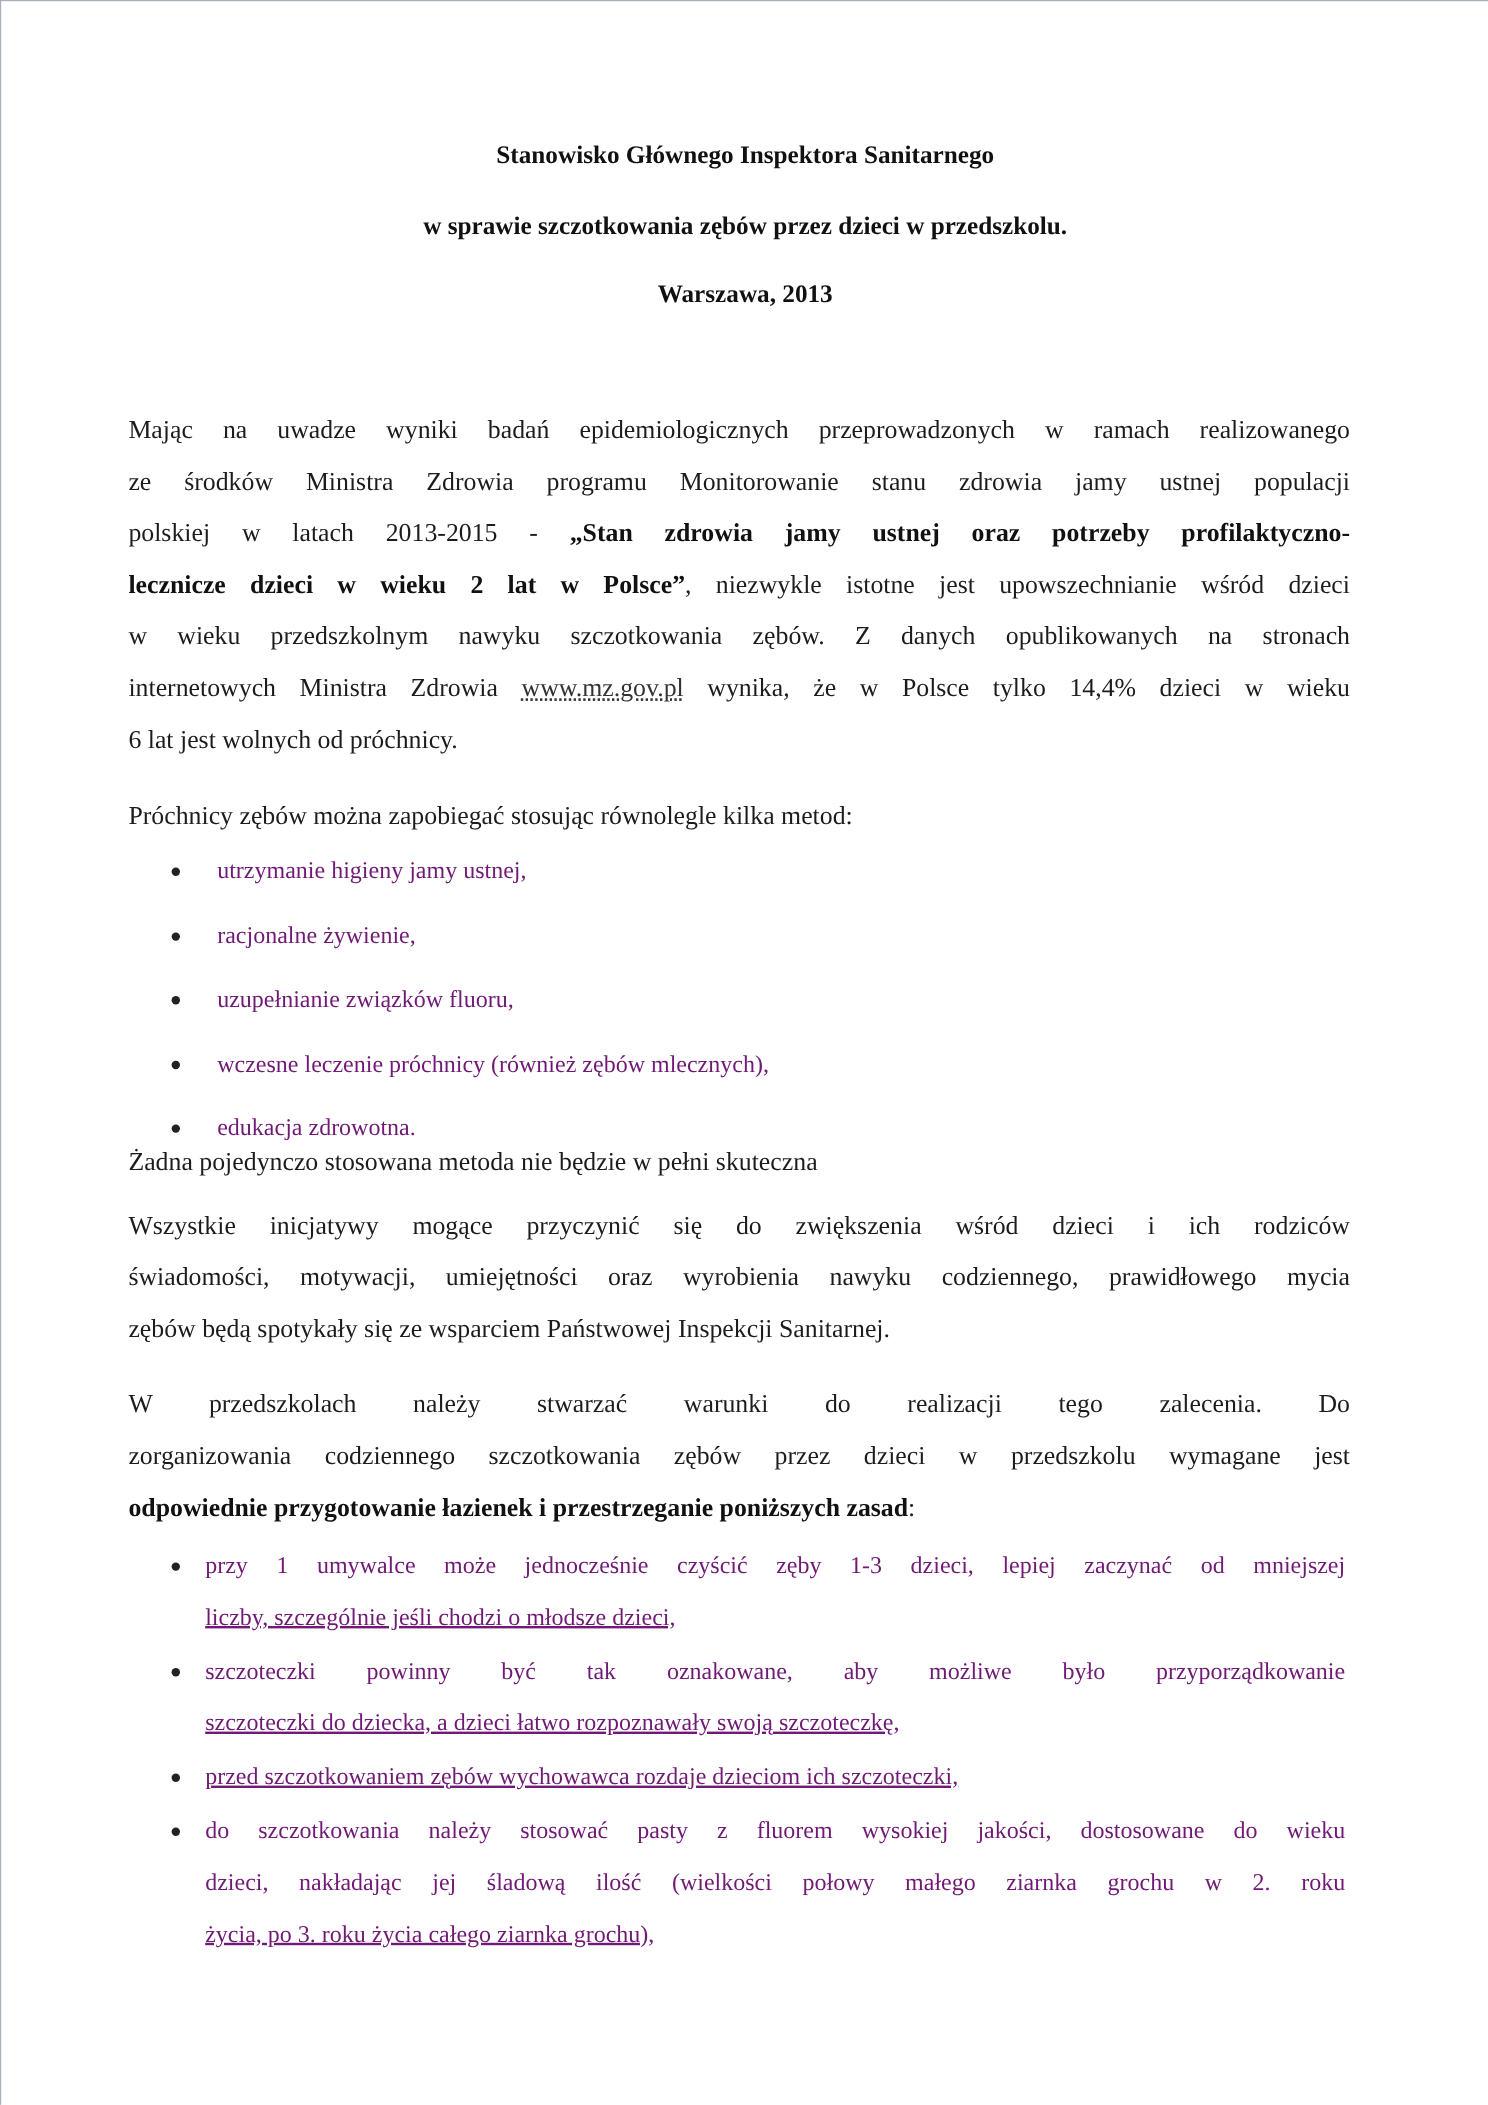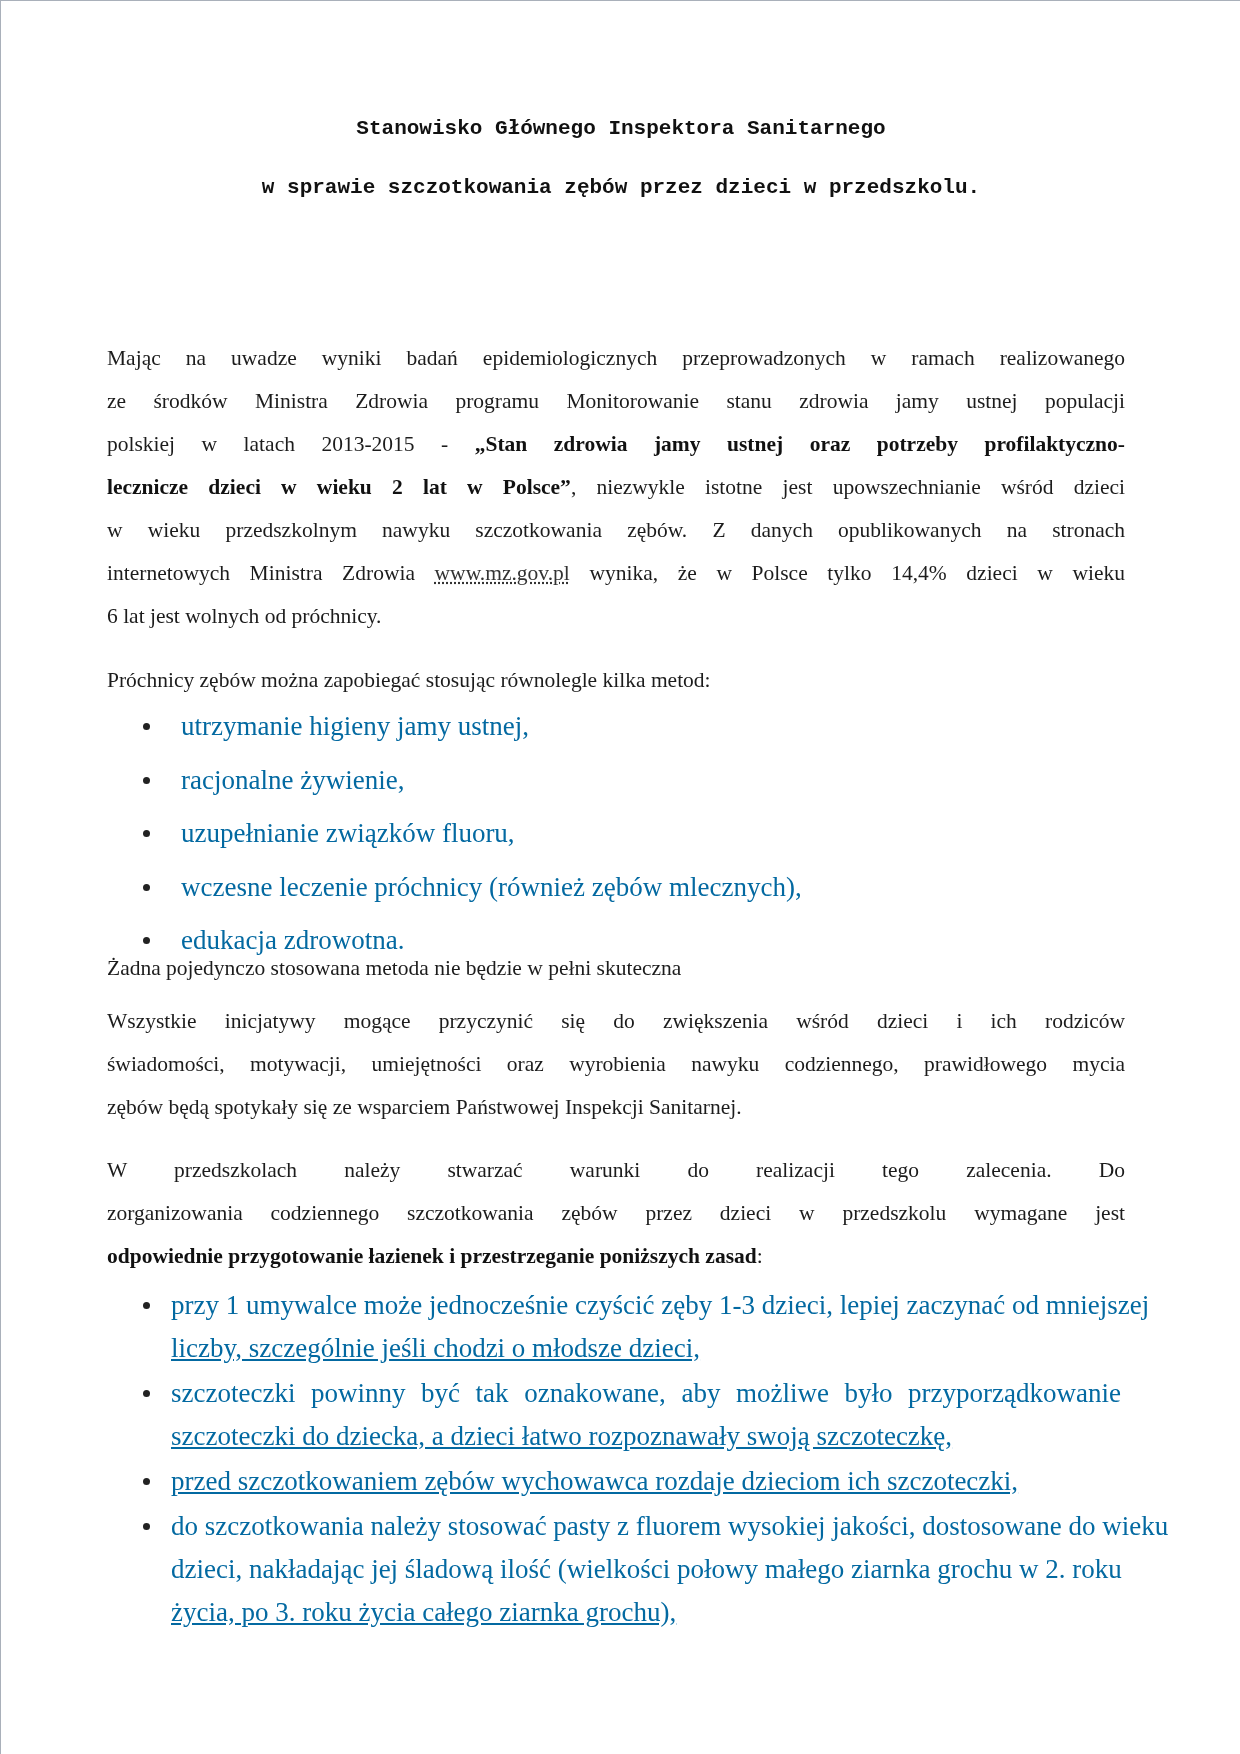--- a/index.html
+++ b/index.html
@@ -6,38 +6,38 @@
   body {
     width: 1240px; height: 1754px; position: relative; overflow: hidden;
     font-family: "Liberation Serif", "DejaVu Serif", serif;
     color: #1a1a1a;
     border-top: 1px solid #a9b0ba; border-left: 1px solid #a9b0ba;
     box-sizing: border-box;
   }
   .page { position: absolute; left: 0; top: 0; width: 1240px; height: 1754px; }
   .title {
     position: absolute; left: 0; width: 1240px; text-align: center;
-    font-weight: bold; font-size: 21px; color: #111; font-family: Liberation Mono, monospace;
+    font-weight: bold; font-size: 21px; color: #111;
   }
   .t1 { top: 116px; }
   .t2 { top: 175px; }
   .t3 { top: 232px; }
   .para {
     position: absolute; left: 106px; width: 1018px;
     font-size: 21.5px; line-height: 43px; text-align: justify; text-align-last: left;
     color: #1c1c1c;
   }
   .p1 { top: 336px; }
   .p1 .line, .p-j .line { display: block; text-align: justify; text-align-last: justify; white-space: nowrap; }
   .p1 .line.last, .p-j .line.last { text-align-last: left; }
   .b { font-weight: bold; color: #111; margin-top: 23px; }
   .link { text-decoration: underline dotted; color: #333; }
   .p2 { top: 658px; }
   ul.list { position: absolute; left: 102px; width: 1018px; margin: 0; padding: 0; list-style: none; }
-  ul.list li { position: relative; font-size: 27px; color: #0369a1; }
+  ul.list li { position: relative; font-size: 20px; color: #701a75; }
   .l1 { top: 710px; }
   .l1 li { height: 53.5px; line-height: 30px; padding-left: 78px; }
   .bullet {
     position: absolute; width: 7px; height: 7px; border-radius: 50%;
     background: #222; top: 12px;
   }
   .l1 .bullet { left: 40px; }
   .p3 { top: 946px; }
   .p4 { top: 999px; }
   .p5 { top: 1148px; }
@@ -47,20 +47,21 @@
   .l2 li .line { display: block; white-space: nowrap; text-align: justify; text-align-last: justify; }
   .l2 li .line.last { text-align-last: left; text-decoration: underline; }
 </style>
 </head>
 <body>
 
 <div class="page">
 
   <div class="title t1">Stanowisko Głównego Inspektora Sanitarnego</div>
   <div class="title t2">w sprawie szczotkowania zębów przez dzieci w przedszkolu.</div>
+  <div class="title t3">Warszawa, 2013</div>
 
   <div class="para p1">
     <span class="line">Mając na uwadze wyniki badań epidemiologicznych przeprowadzonych w ramach realizowanego</span>
     <span class="line">ze środków Ministra Zdrowia programu Monitorowanie stanu zdrowia jamy ustnej populacji</span>
     <span class="line"><span>polskiej w latach 2013-2015 - </span><span class="b">„Stan zdrowia jamy ustnej oraz potrzeby profilaktyczno-</span></span>
     <span class="line"><span class="b">lecznicze dzieci w wieku 2 lat w Polsce”</span><span>, niezwykle istotne jest upowszechnianie wśród dzieci</span></span>
     <span class="line">w wieku przedszkolnym nawyku szczotkowania zębów. Z danych opublikowanych na stronach</span>
     <span class="line"><span>internetowych Ministra Zdrowia </span><span class="link">www.mz.gov.pl</span><span> wynika, że w Polsce tylko 14,4% dzieci w wieku</span></span>
     <span class="line last">6 lat jest wolnych od próchnicy.</span>
   </div>

